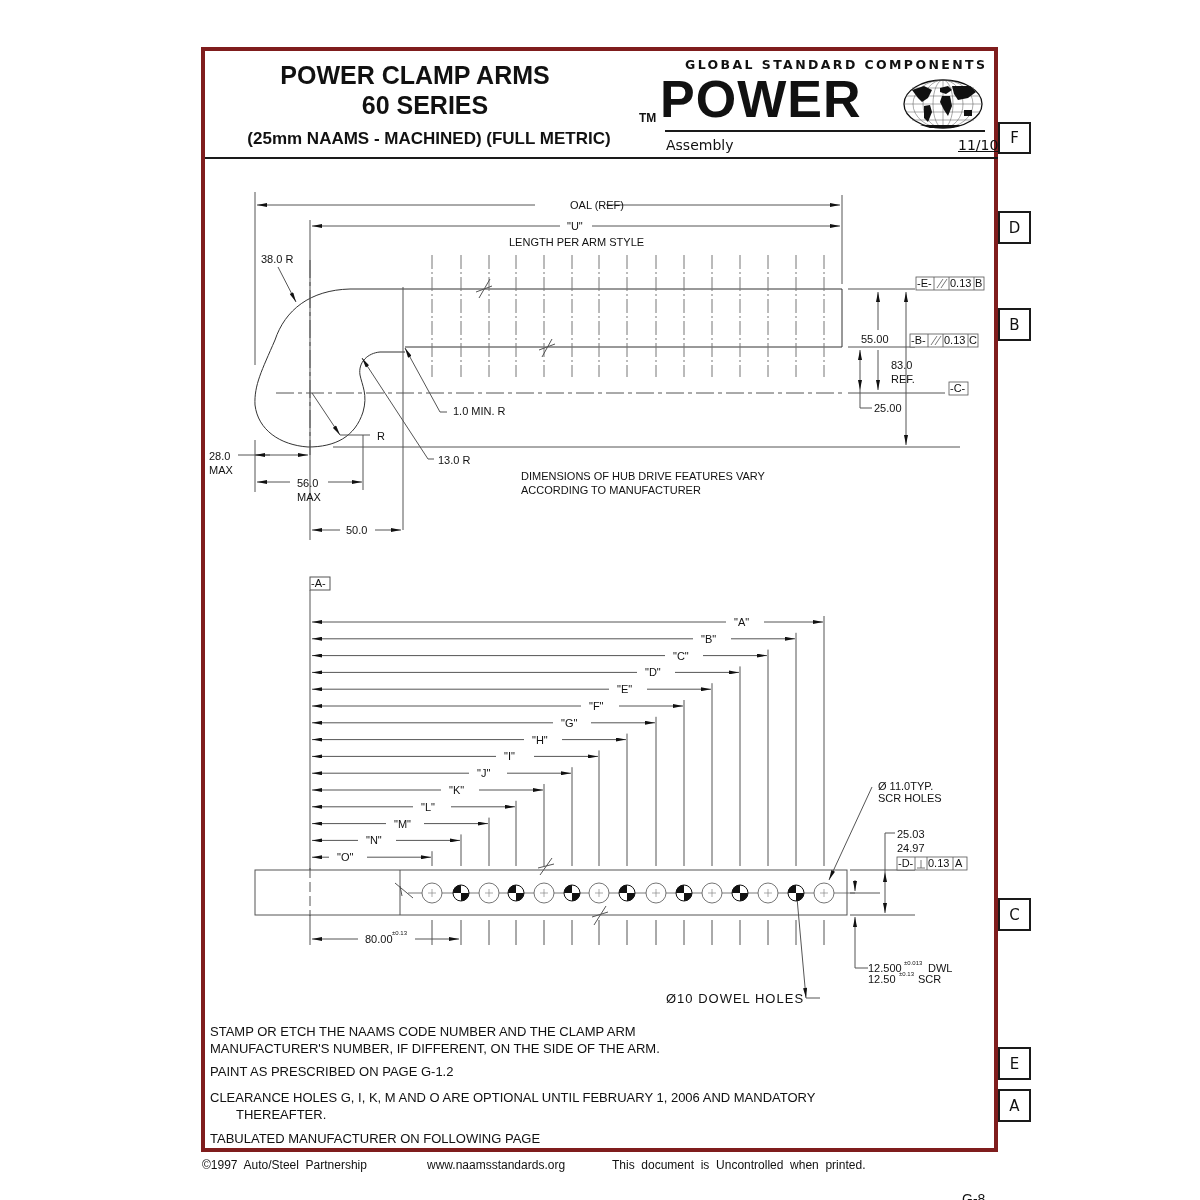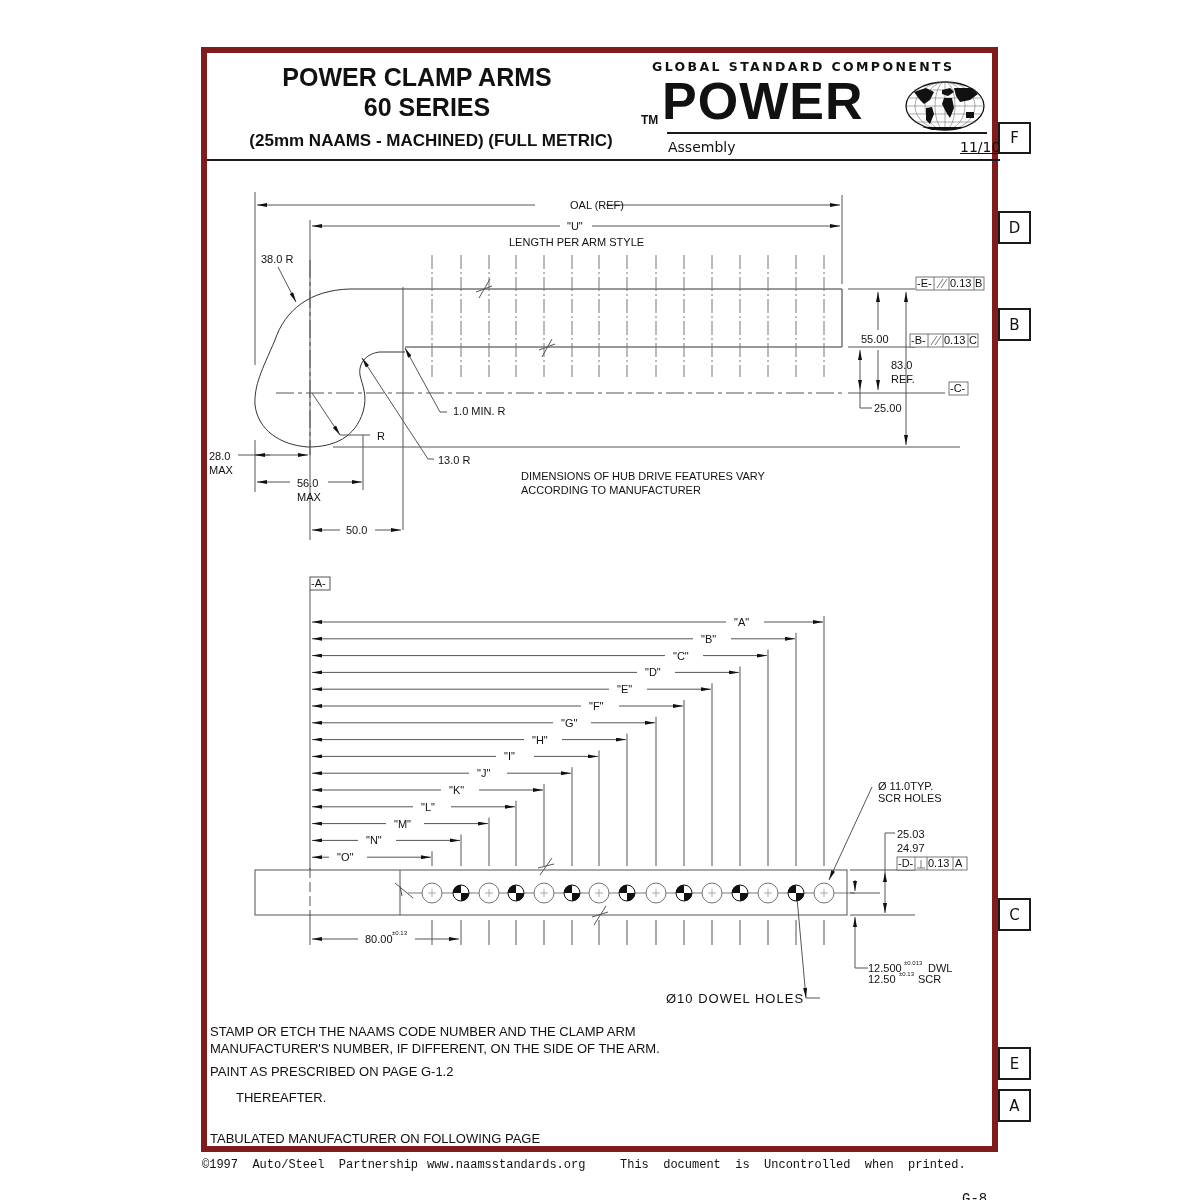--- a/index.html
+++ b/index.html
@@ -1,32 +1,32 @@
 <!DOCTYPE html>
 <html><head>
 <meta charset="utf-8">
 <style>
   html, body { margin: 0; padding: 0; background: #ffffff; }
   body { width: 1200px; height: 1200px; position: relative; overflow: hidden; font-family: "Liberation Sans", sans-serif; color: #111; }
-  .sheet { position: absolute; left: 201px; top: 47px; width: 797px; height: 1105px; border: 6px solid #7f1d1d; box-sizing: border-box; }
+  .sheet { position: absolute; left: 201px; top: 47px; width: 797px; height: 1105px; border: 4px solid #7f1d1d; box-sizing: border-box; }
   .titleblock { position: absolute; left: 0; top: 0; width: 793px; height: 106px; border-bottom: 2px solid #1a1a1a; }
   .title1 { position: absolute; left: 10px; top: 10px; width: 400px; text-align: center; font-size: 25px; font-weight: bold; letter-spacing: 0px; }
   .title2 { position: absolute; left: 20px; top: 40px; width: 400px; text-align: center; font-size: 25px; font-weight: bold; }
   .title3 { position: absolute; left: 14px; top: 78px; width: 420px; text-align: center; font-size: 17px; font-weight: bold; }
   .tm { position: absolute; left: 434px; top: 60px; font-size: 12px; font-weight: bold; }
-  .gsc { position: absolute; left: 445px; top: 6px; font-size: 12.5px; font-weight: bold; letter-spacing: 2.4px; font-family: "DejaVu Sans", sans-serif; }
+  .gsc { position: absolute; left: 480px; top: 6px; font-size: 12.5px; font-weight: bold; letter-spacing: 2.4px; font-family: "DejaVu Sans", sans-serif; }
   .naams { position: absolute; left: 455px; top: 18px; font-size: 52px; font-weight: bold; letter-spacing: 1px; font-family: "Liberation Sans", sans-serif; line-height: 60px; }
   .globe { position: absolute; left: 697px; top: 27px; width: 82px; height: 52px; }
   .logo-rule { position: absolute; left: 460px; top: 79px; width: 320px; height: 2px; background: #1a1a1a; }
   .assembly { position: absolute; left: 461px; top: 86px; font-size: 14px; font-family: "DejaVu Sans", sans-serif; }
   .date { position: absolute; left: 705px; top: 86px; font-size: 14px; text-decoration: underline; font-family: "DejaVu Sans", sans-serif; margin-left: 48px; }
   .drawing { position: absolute; left: 0; top: 0; }
   .tab { position: absolute; left: 998px; width: 33px; height: 33px; border: 2px solid #1a1a1a; border-left: 2px solid #1a1a1a; box-sizing: border-box; background: #fff; font-size: 15px; display: flex; align-items: center; justify-content: center; font-family: "DejaVu Sans", sans-serif; }
   .note { position: absolute; left: 210px; font-size: 13px; line-height: 17px; }
-  .footer { position: absolute; top: 1158px; font-size: 12px; font-family: Liberation Mono, monospace; }
+  .footer { position: absolute; top: 1158px; font-size: 12px; font-family: Liberation Sans, sans-serif; }
   svg text { font-family: "Liberation Sans", sans-serif; fill: #111; }
 </style>
 </head>
 <body>
 
 <div class="sheet">
   <div class="titleblock">
     <div class="title1">POWER CLAMP ARMS</div>
     <div class="title2">60 SERIES</div>
     <div class="title3">(25mm NAAMS - MACHINED) (FULL METRIC)</div>
@@ -436,22 +436,23 @@
 </svg>
 
 <div class="note" style="top:1023px;">
   <div>STAMP OR ETCH THE NAAMS CODE NUMBER AND THE CLAMP ARM</div>
   <div>MANUFACTURER'S NUMBER, IF DIFFERENT, ON THE SIDE OF THE ARM.</div>
 </div>
 <div class="note" style="top:1063px;">
   <div>PAINT AS PRESCRIBED ON PAGE G-1.2</div>
 </div>
 <div class="note" style="top:1089px;">
+  <div>CLEARANCE HOLES G, I, K, M AND O ARE OPTIONAL UNTIL FEBRUARY 1, 2006 AND MANDATORY</div>
   <div style="padding-left:26px;">THEREAFTER.</div>
 </div>
 <div class="note" style="top:1130px;">
   <div>TABULATED MANUFACTURER ON FOLLOWING PAGE</div>
 </div>
 
 <div class="footer" style="left:202px; white-space:pre;">©1997  Auto/Steel  Partnership</div>
 <div class="footer" style="left:427px;">www.naamsstandards.org</div>
-<div class="footer" style="left:612px; white-space:pre;margin-left:8px;">This  document  is  Uncontrolled  when  printed.</div>
+<div class="footer" style="left:612px; white-space:pre;">This  document  is  Uncontrolled  when  printed.</div>
 <div class="footer" style="left:962px; font-size:14px; top:1156px;margin-top:35px;">G-8</div>
 
 </body></html>

